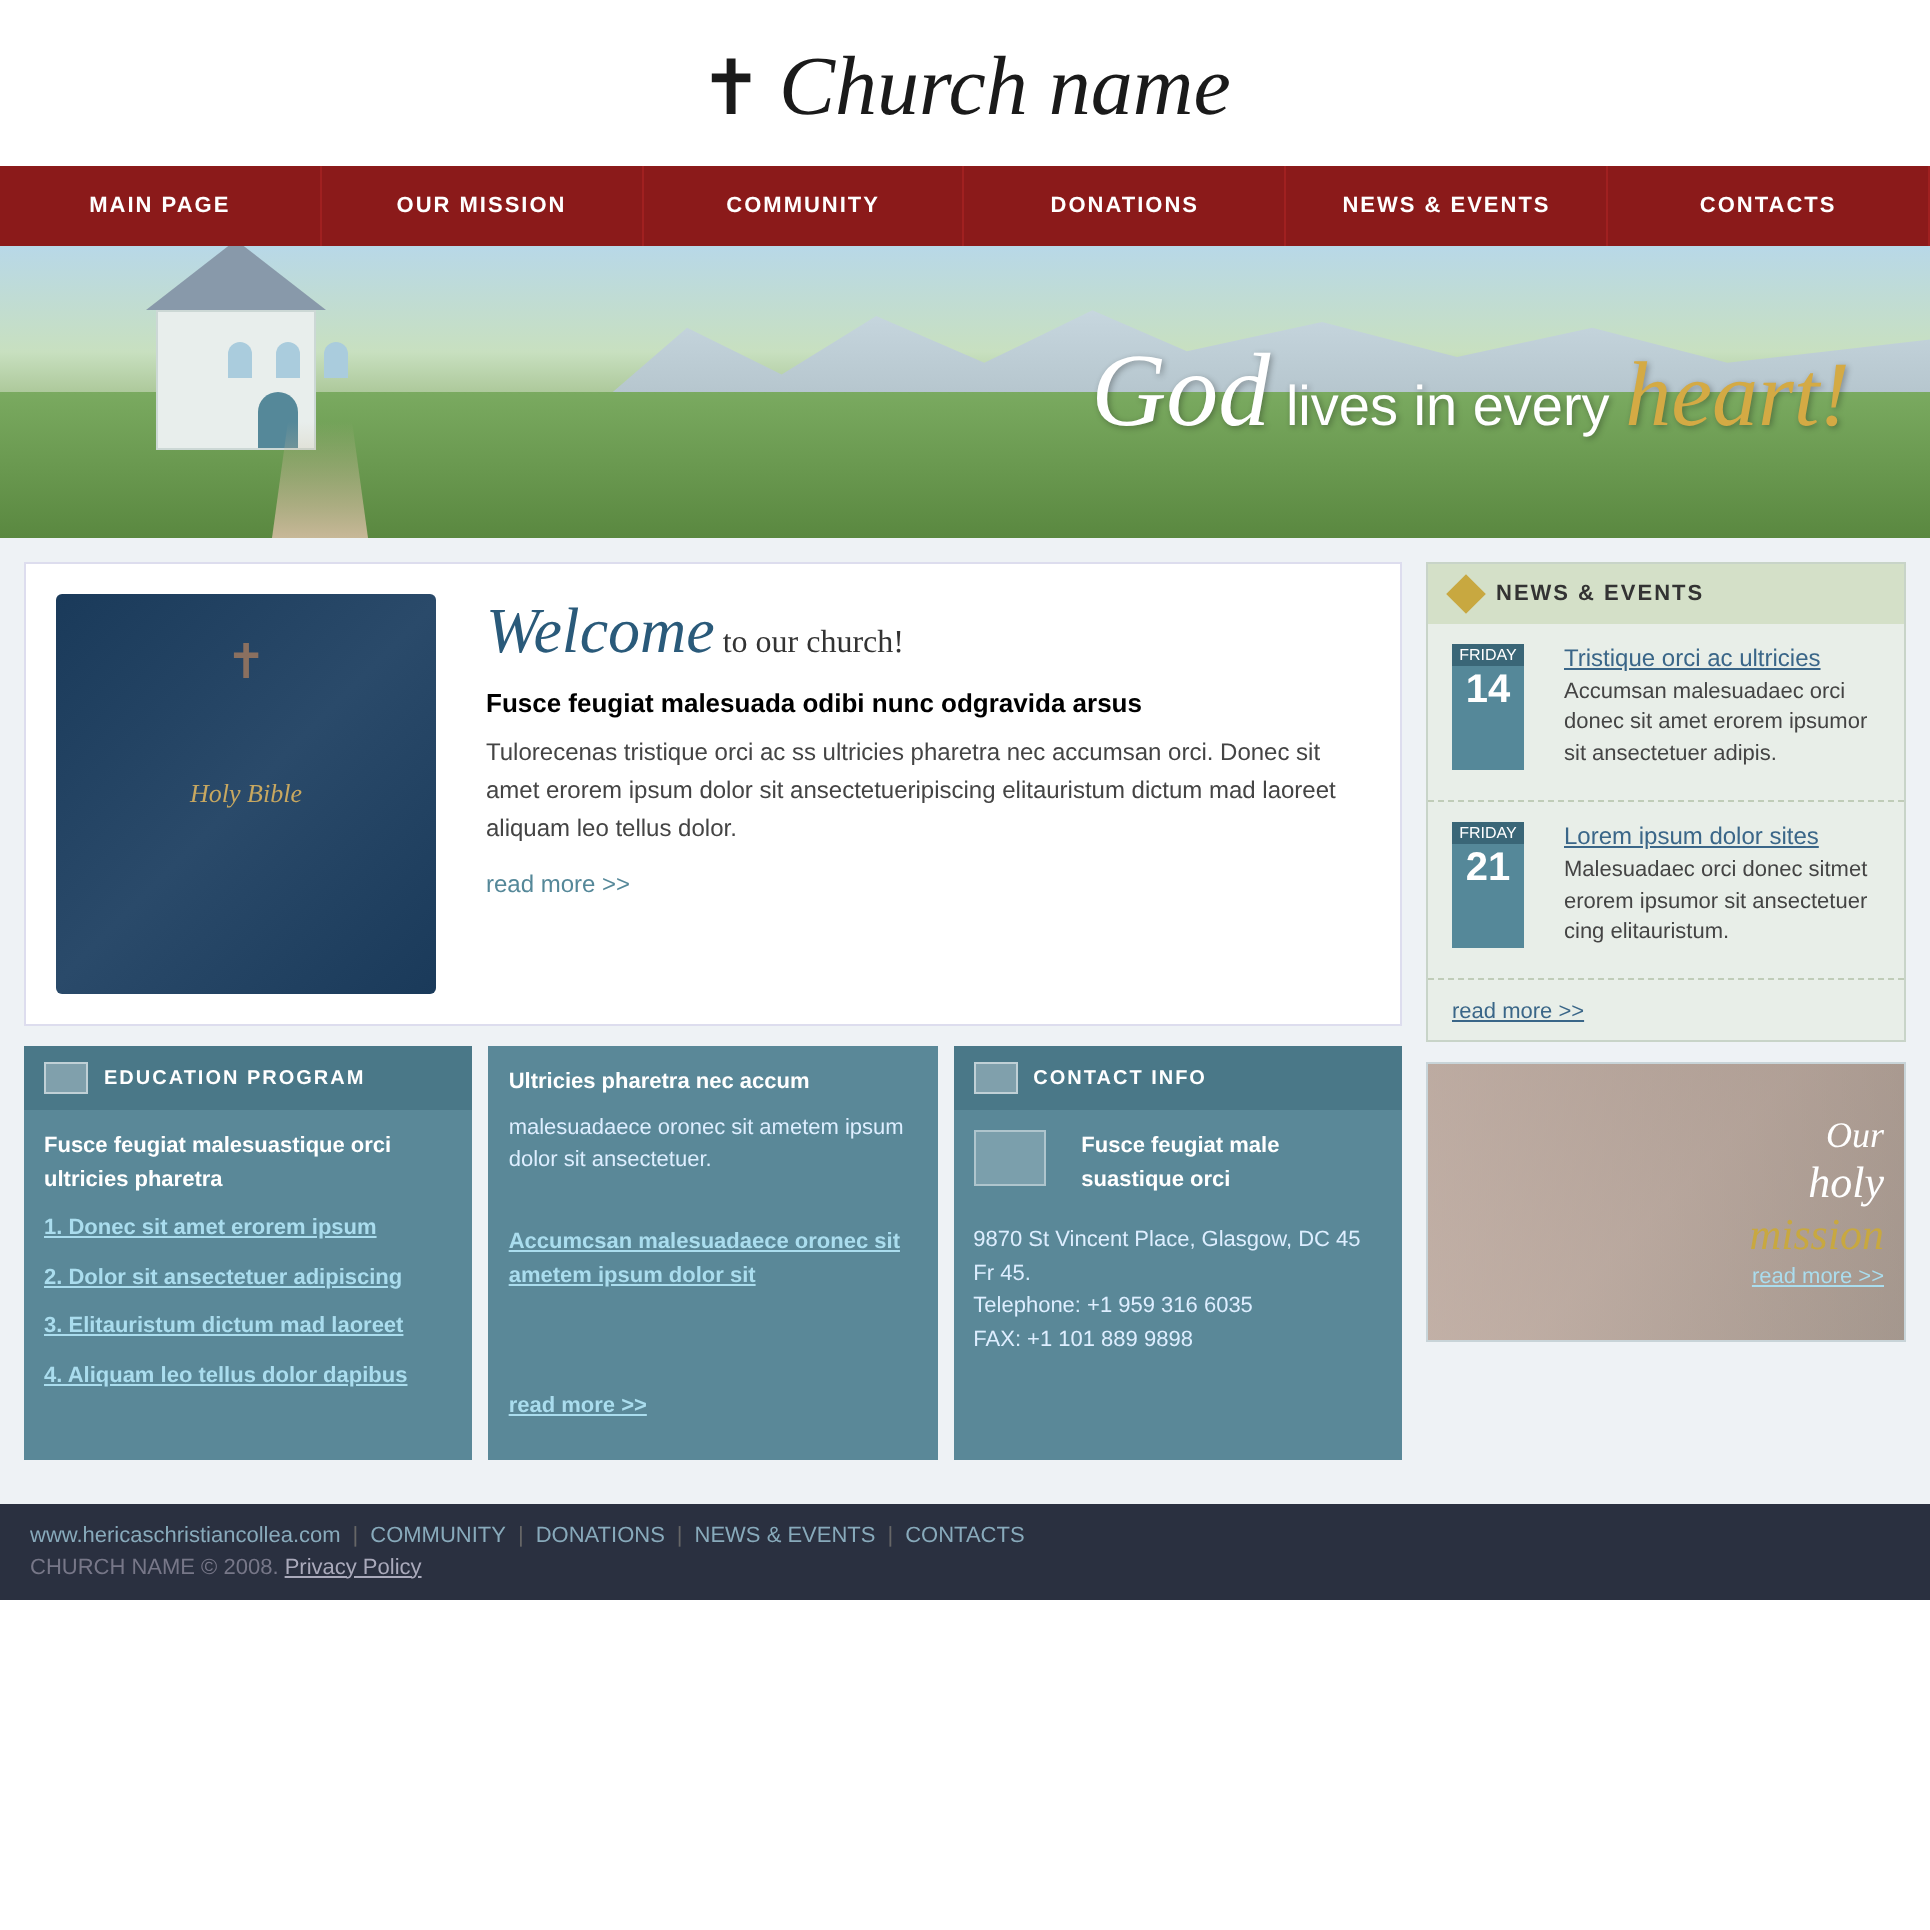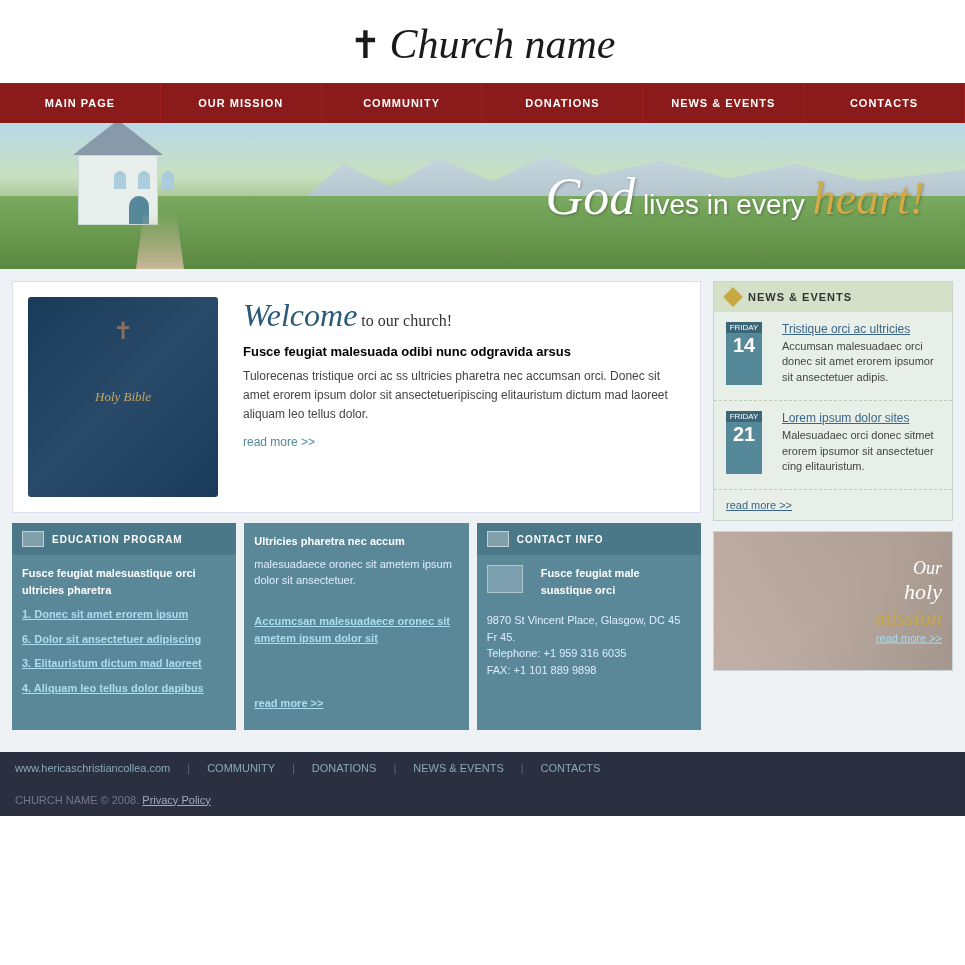--- a/index.html
+++ b/index.html
@@ -155,21 +155,21 @@
       text-align: right;
     }
     .mission-our { font-size: 18px; color: #fff; font-style: italic; font-family: serif; }
     .mission-holy { font-size: 22px; color: #fff; font-style: italic; font-family: serif; }
     .mission-label { font-size: 22px; color: #c8a840; font-style: italic; font-family: serif; }
     .mission-readmore a { color: #aaddee; font-size: 11px; }
 
     
     #footer { background: #2a3040; color: #aab; padding: 10px 15px; font-size: 11px; }
     #footer a { color: #8ab; text-decoration: none; }
-    #footer .footer-nav { display: flex; gap: 11px; margin-bottom: 20px; align-items: center; }
+    #footer .footer-nav { display: flex; gap: 0; margin-bottom: 4px; align-items: center; }
     #footer .footer-nav span { margin: 0 6px; color: #666; }
     #footer .footer-bottom { color: #778; }
     #footer .footer-bottom a { color: #aab; text-decoration: underline; }
   </style>
 </head>
 <body>
 
 <div id="header">
   <div id="site-title">
     <span class="cross">✝</span><span>Church name</span>
@@ -231,21 +231,21 @@
     <div id="three-boxes">
 
       <div class="box">
         <div class="box-header">
           <div class="box-icon"></div>
           <span>EDUCATION PROGRAM</span>
         </div>
         <div class="box-body">
           <strong>Fusce feugiat malesuastique orci ultricies pharetra</strong>
           <a href="#">1. Donec sit amet erorem ipsum</a>
-          <a href="#">6. Dolor sit ansectetuer adipiscing</a>
+          <a href="#">2. Dolor sit ansectetuer adipiscing</a>
           <a href="#">3. Elitauristum dictum mad laoreet</a>
           <a href="#">4. Aliquam leo tellus dolor dapibus</a>
         </div>
       </div>
 
       <div class="box">
         <div class="box-body">
           <strong>Ultricies pharetra nec accum</strong>
           <span>malesuadaece oronec sit ametem ipsum dolor sit ansectetuer.</span><br><br>
           <a href="#">Accumcsan malesuadaece oronec sit ametem ipsum dolor sit</a><br><br>

